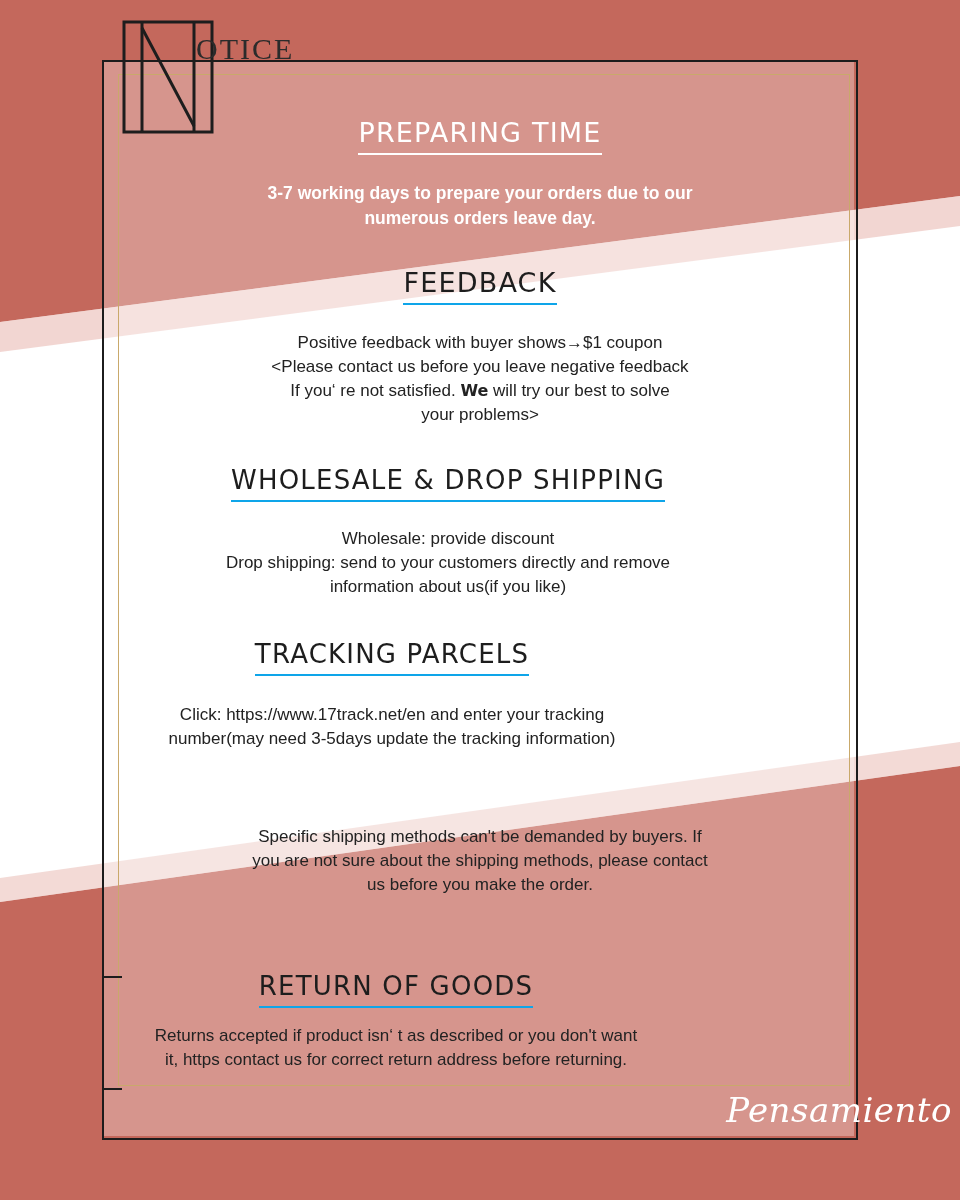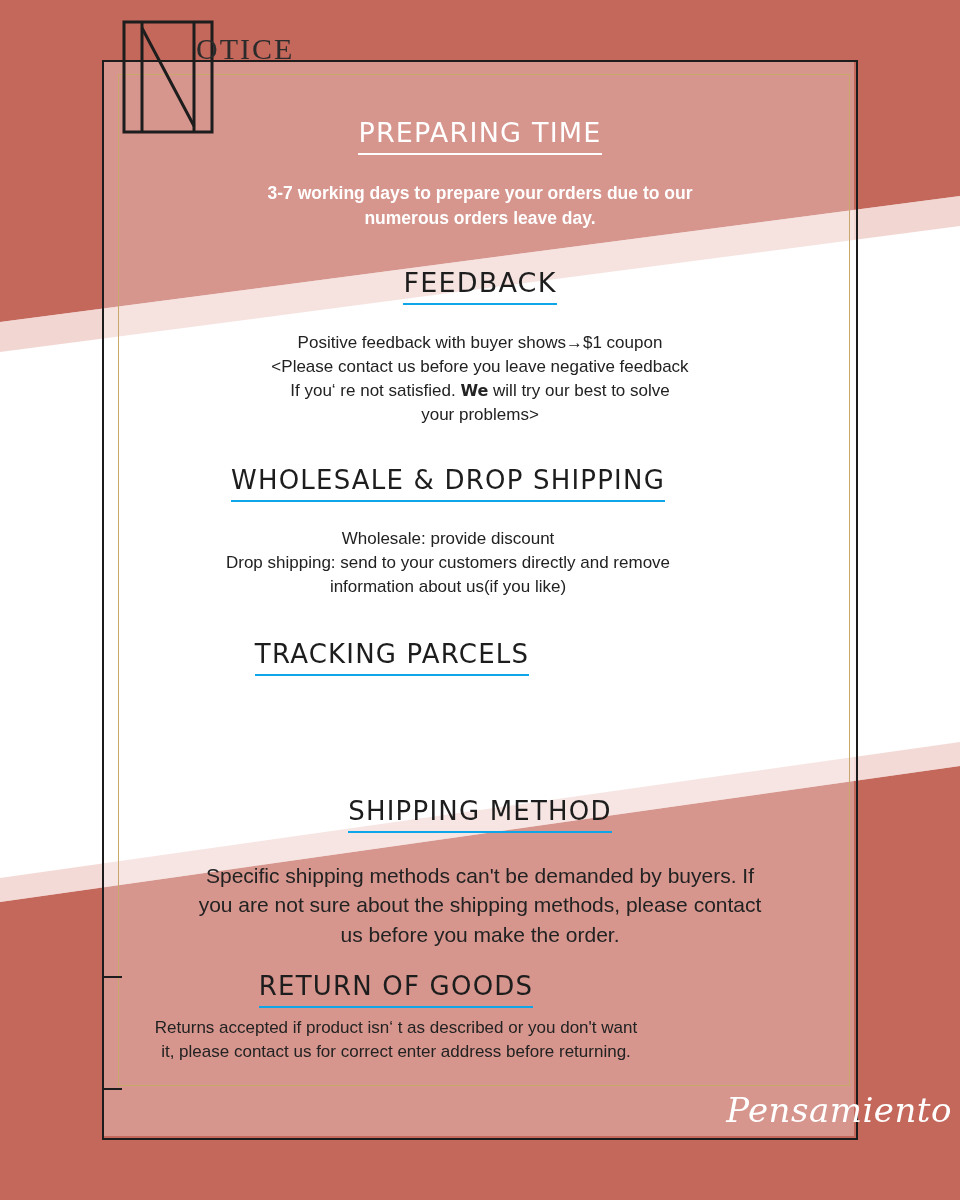--- a/index.html
+++ b/index.html
@@ -130,25 +130,25 @@
   #sec-wholesale { position: absolute; top: 466px; left: 0; width: 896px; }
   #sec-wholesale .sec-title { font-size: 26px; }
   #sec-wholesale .sec-body { font-size: 17px; margin-top: 25px; }
 
   #sec-tracking { position: absolute; top: 640px; left: 0; width: 784px; }
   #sec-tracking .sec-title { font-size: 26px; }
   #sec-tracking .sec-body { font-size: 17px; margin-top: 27px; }
 
   #sec-shipping { position: absolute; top: 797px; left: 0; width: 960px; }
   #sec-shipping .sec-title { font-size: 26px; }
-  #sec-shipping .sec-body { font-size: 21px; margin-top: 28px; }
+  #sec-shipping .sec-body { font-size: 17px; margin-top: 28px; }
 
   #sec-return { position: absolute; top: 972px; left: 0; width: 792px; }
   #sec-return .sec-title { font-size: 26px; }
-  #sec-return .sec-body { font-size: 17px; margin-top: 8px; }
+  #sec-return .sec-body { font-size: 17px; margin-top: 16px; }
 
   .signature {
     position: absolute;
     right: 8px;
     top: 1090px;
     font-family: "DejaVu Serif", serif;
     font-style: italic;
     font-size: 34px;
     color: #ffffff;
     z-index: 7;
@@ -220,36 +220,39 @@
       <div class="sec-title">WHOLESALE &amp; DROP SHIPPING</div>
       <div class="sec-body">
         <div>Wholesale: provide discount</div>
         <div>Drop shipping: send to your customers directly and remove</div>
         <div>information about us(if you like)</div>
       </div>
     </div>
 
     <div class="section" id="sec-tracking">
       <div class="sec-title">TRACKING PARCELS</div>
+      <div class="sec-body">
+        <div>Click: https://www.17track.net/en and enter your tracking</div>
+        <div>number(may need 3-5days update the tracking information)</div>
+      </div>
     </div>
 
     <div class="section" id="sec-shipping">
-      <div class="sec-title">SHIPPING METHOD</div>
       <div class="sec-body">
         <div>Specific shipping methods can't be demanded by buyers. If</div>
         <div>you are not sure about the shipping methods, please contact</div>
         <div>us before you make the order.</div>
       </div>
     </div>
 
     <div class="section" id="sec-return">
       <div class="sec-title">RETURN OF GOODS</div>
       <div class="sec-body">
         <div>Returns accepted if product isn‘ t as described or you don't want</div>
-        <div>it, please contact us for correct enter address before returning.</div>
+        <div>it, https contact us for correct return address before returning.</div>
       </div>
     </div>
 
   </div>
 
   <div class="signature">Pensamiento</div>
 
 </div>
 
 </body></html>

